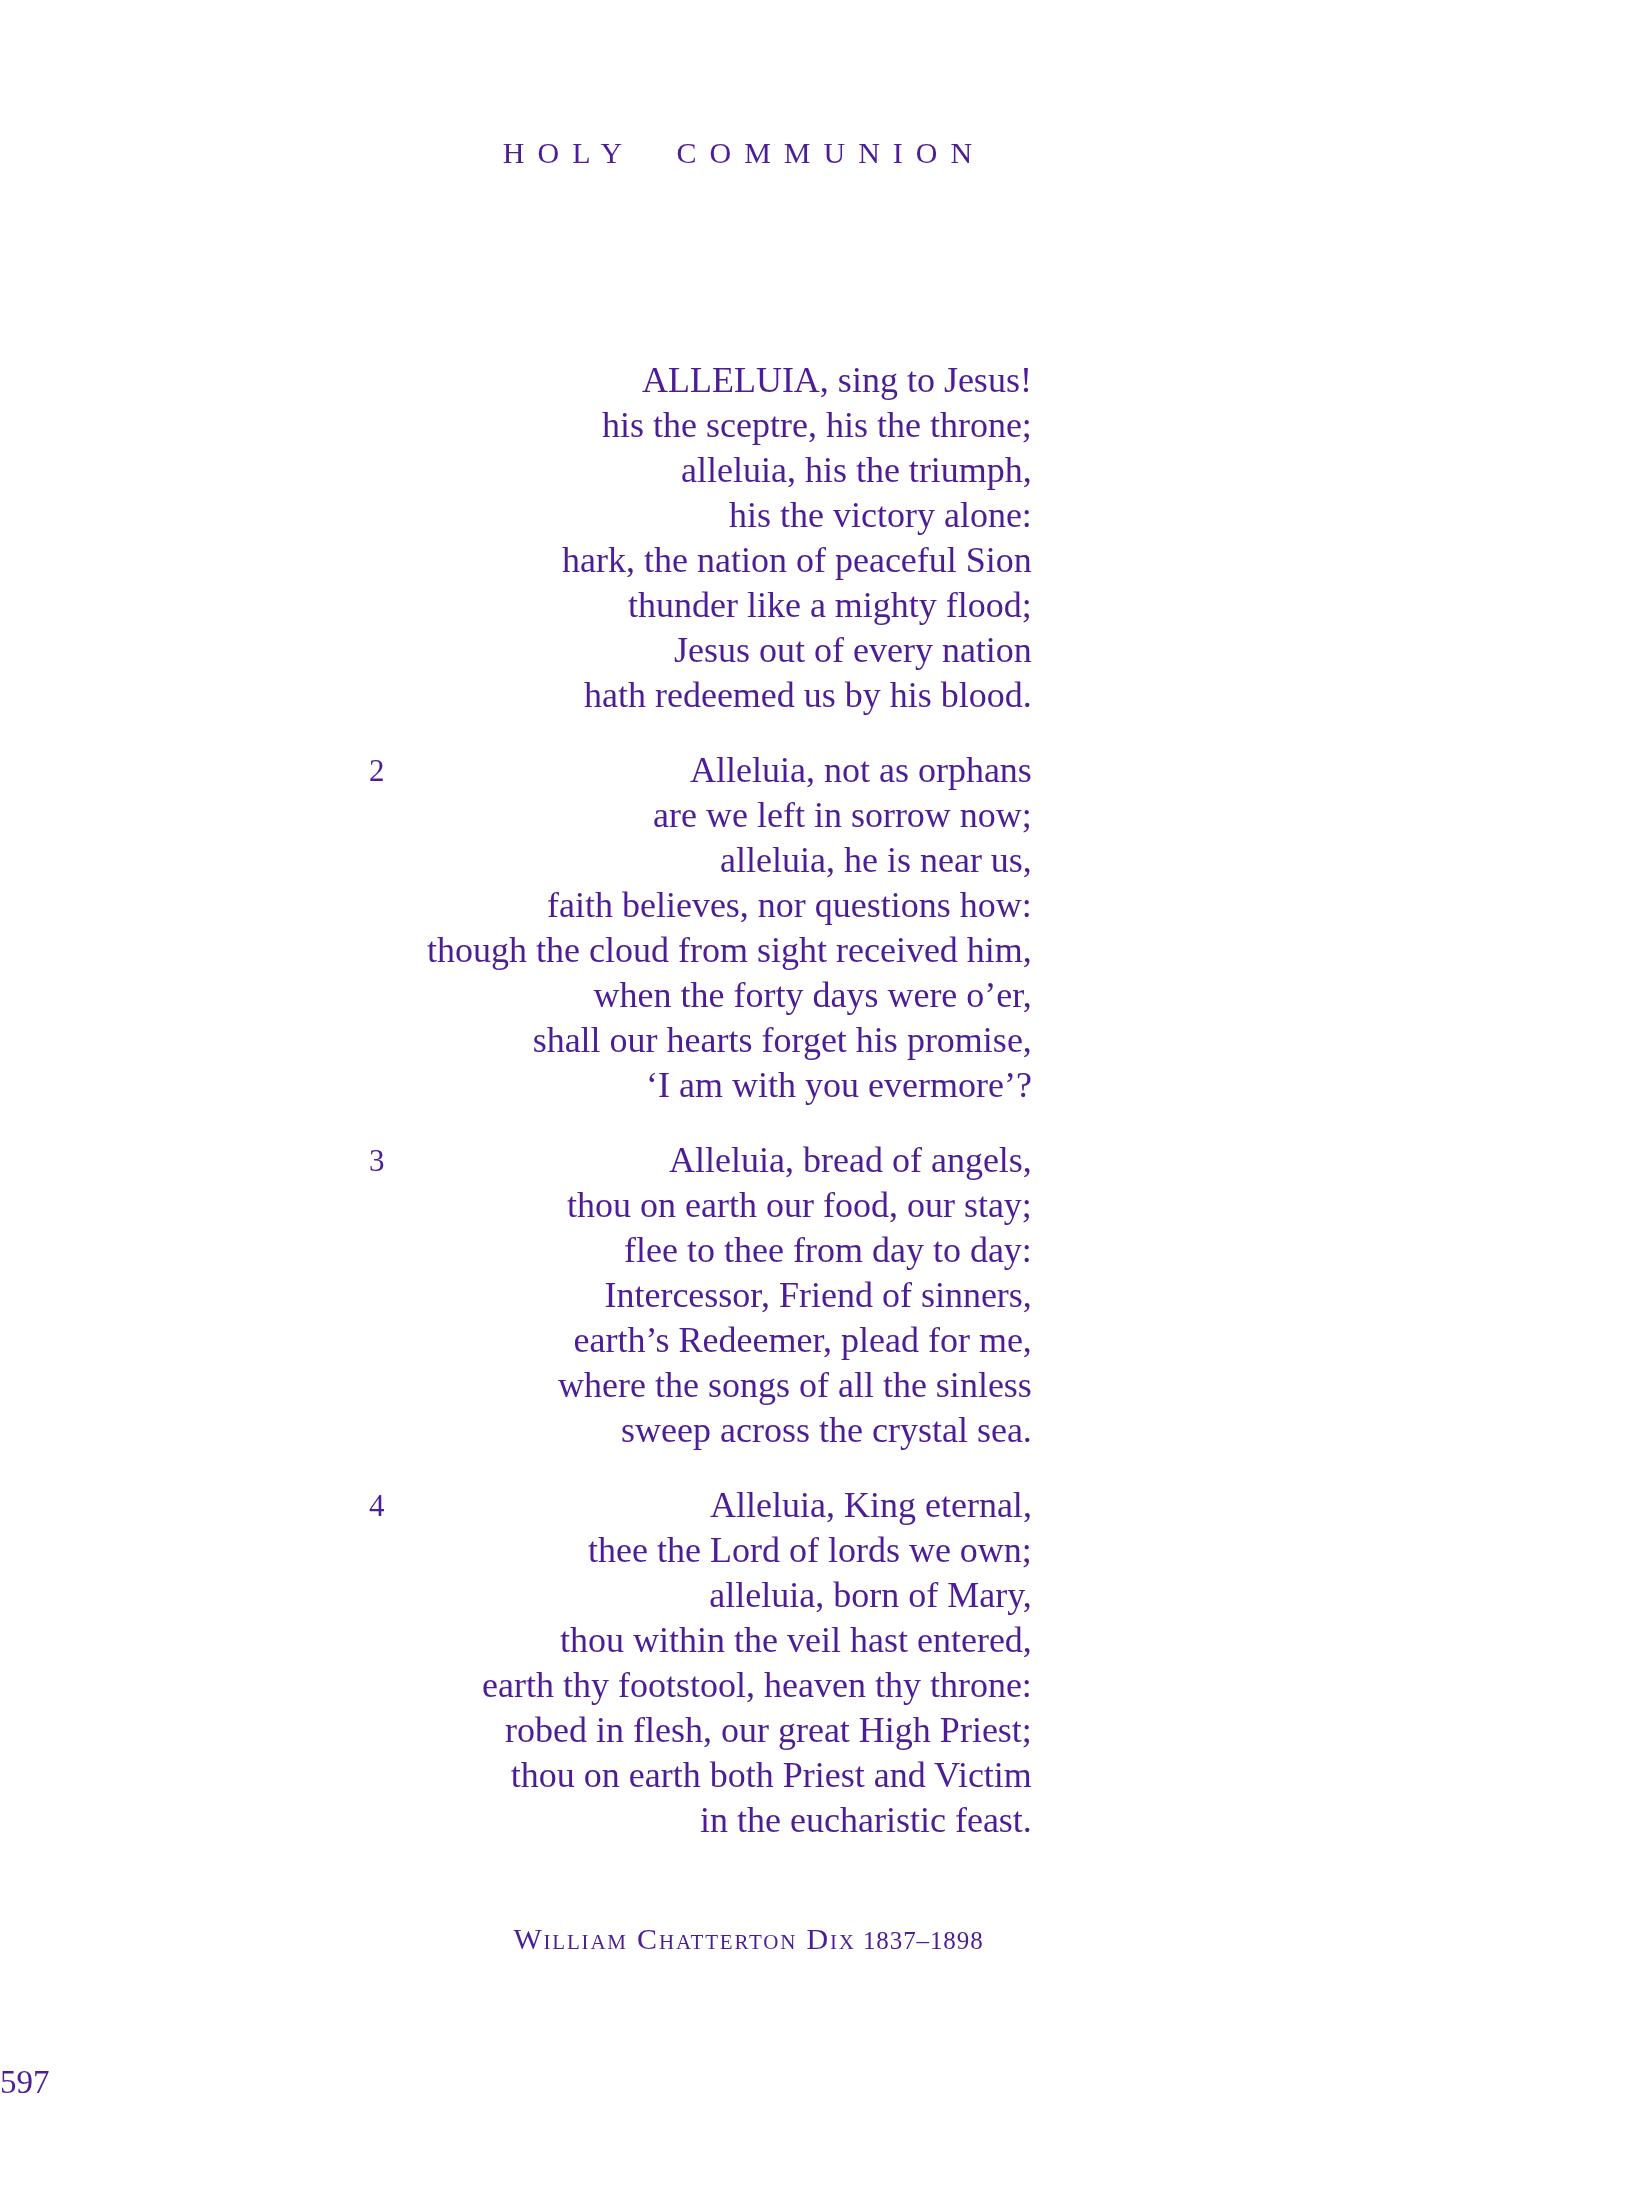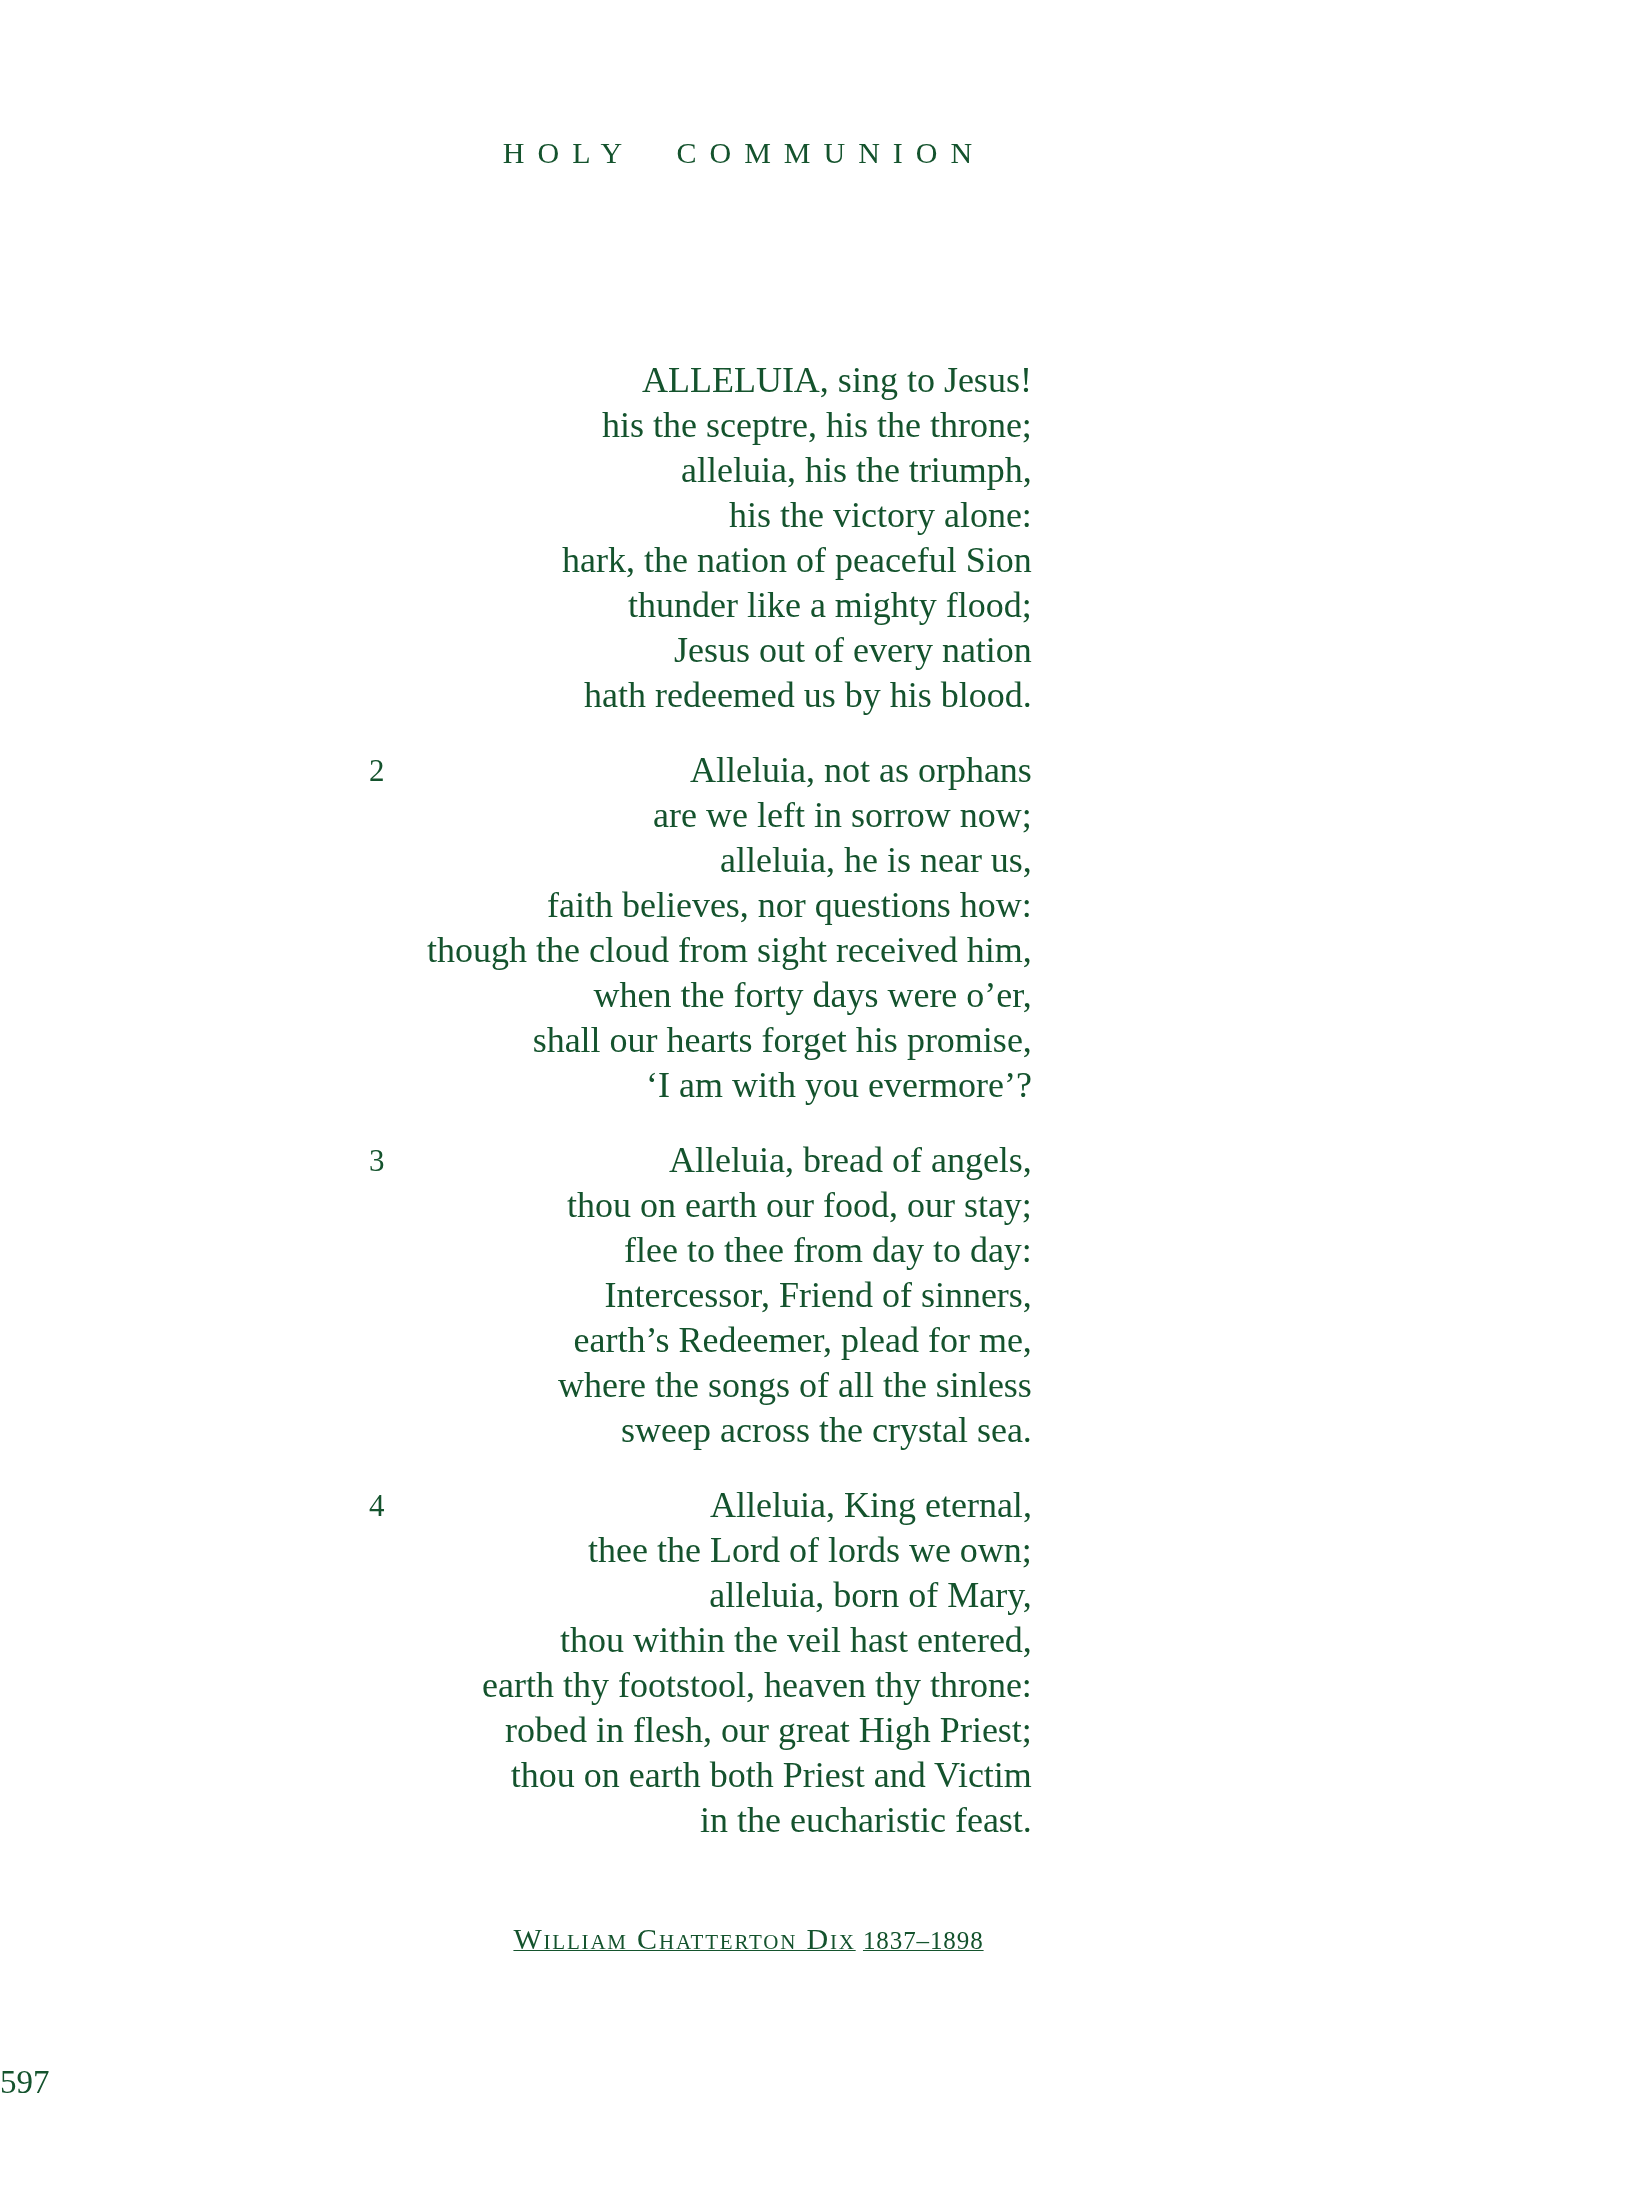--- a/index.html
+++ b/index.html
@@ -5,21 +5,21 @@
   html, body {
     margin: 0;
     padding: 0;
     background: #ffffff;
   }
   .page {
     position: relative;
     width: 1326px;
     height: 2204px;
     background: #ffffff;
-    color: #14532d;
+    color: #4c1d95;
     font-family: "Liberation Serif", "DejaVu Serif", serif;
     overflow: hidden;
   }
   .header {
     position: absolute;
     top: 136px;
     left: 0;
     width: 1488px;
     text-align: center;
     font-size: 30px;
@@ -52,21 +52,20 @@
   .verse div.line:nth-of-type(even) {
     padding-left: 32px;
   }
   .attribution {
     position: absolute;
     top: 1922px;
     left: 0;
     width: 1497px;
     text-align: center;
     white-space: nowrap;
-    text-decoration: underline;
   }
   .attribution .author {
     font-variant: small-caps;
     font-size: 30px;
     letter-spacing: 1.8px;
   }
   .attribution .dates {
     font-size: 25px;
     letter-spacing: 0.9px;
     margin-left: 7.3px;

